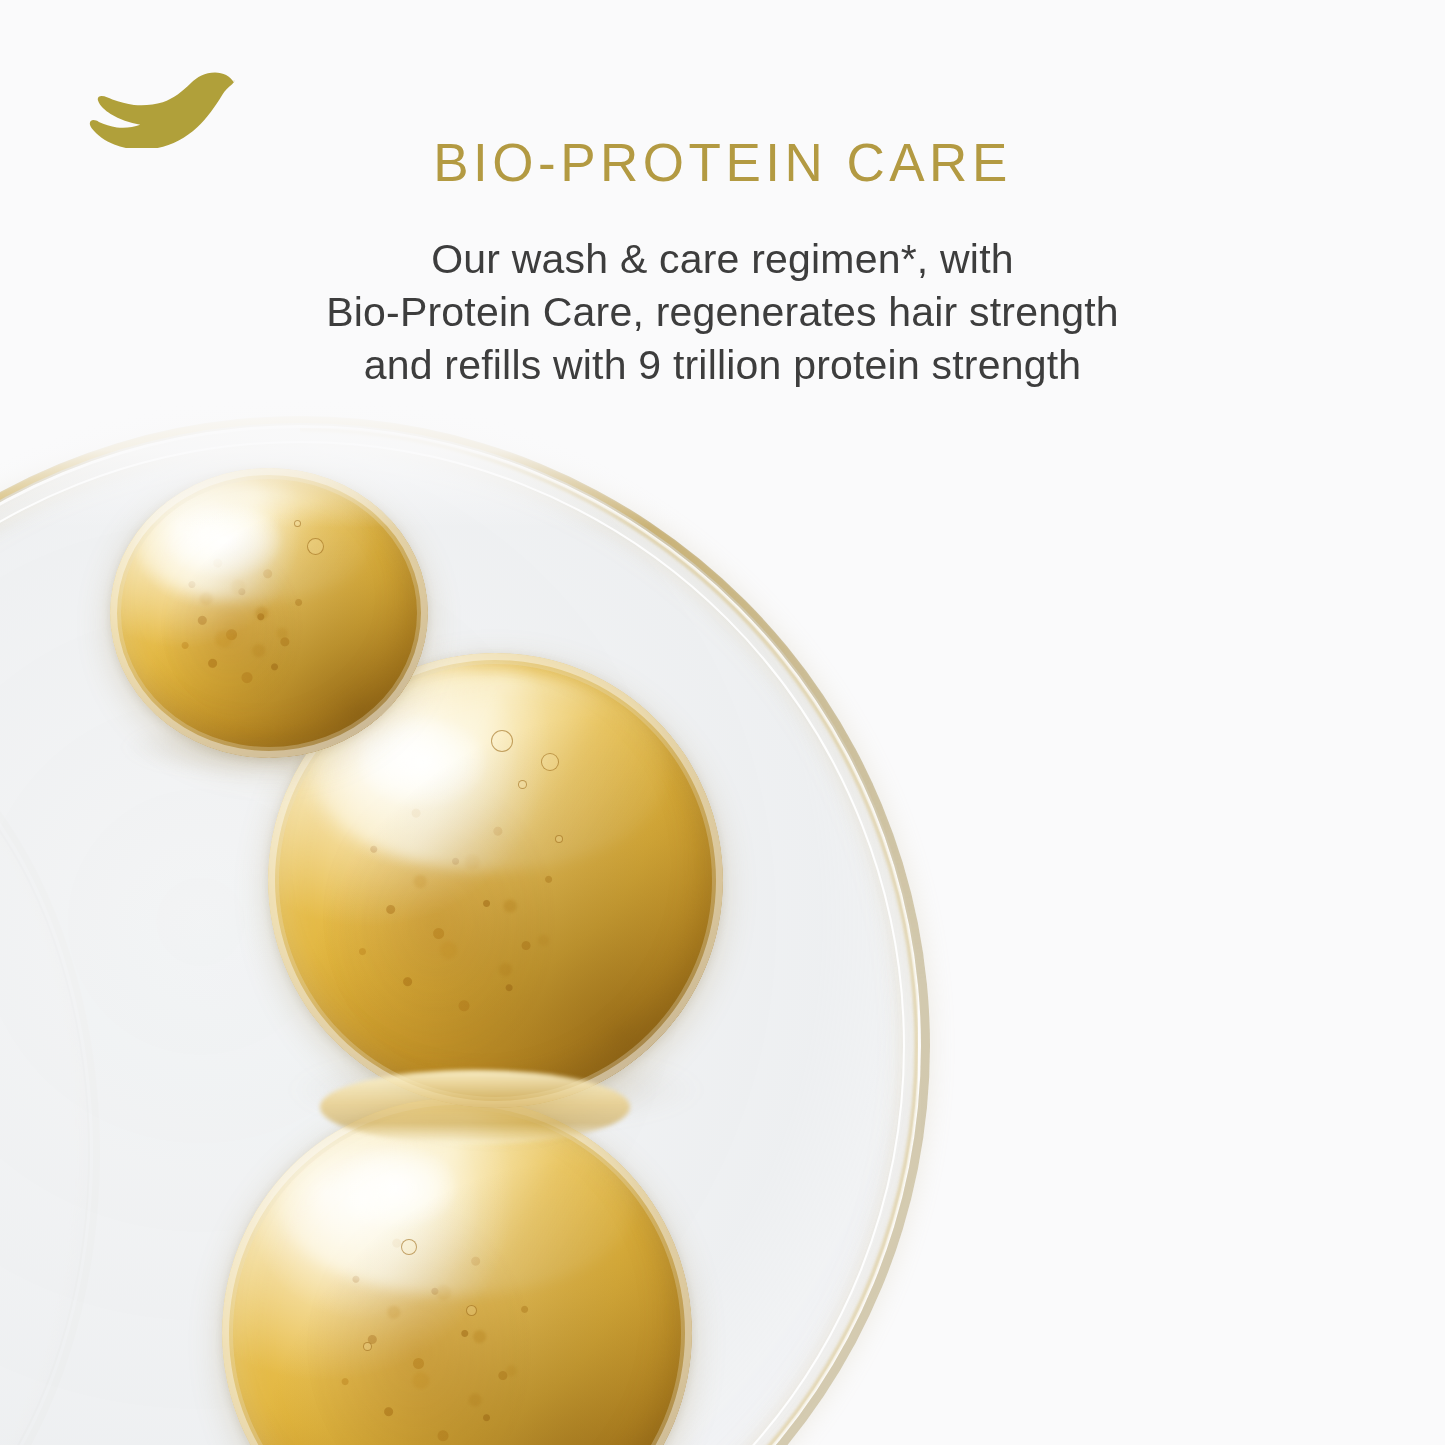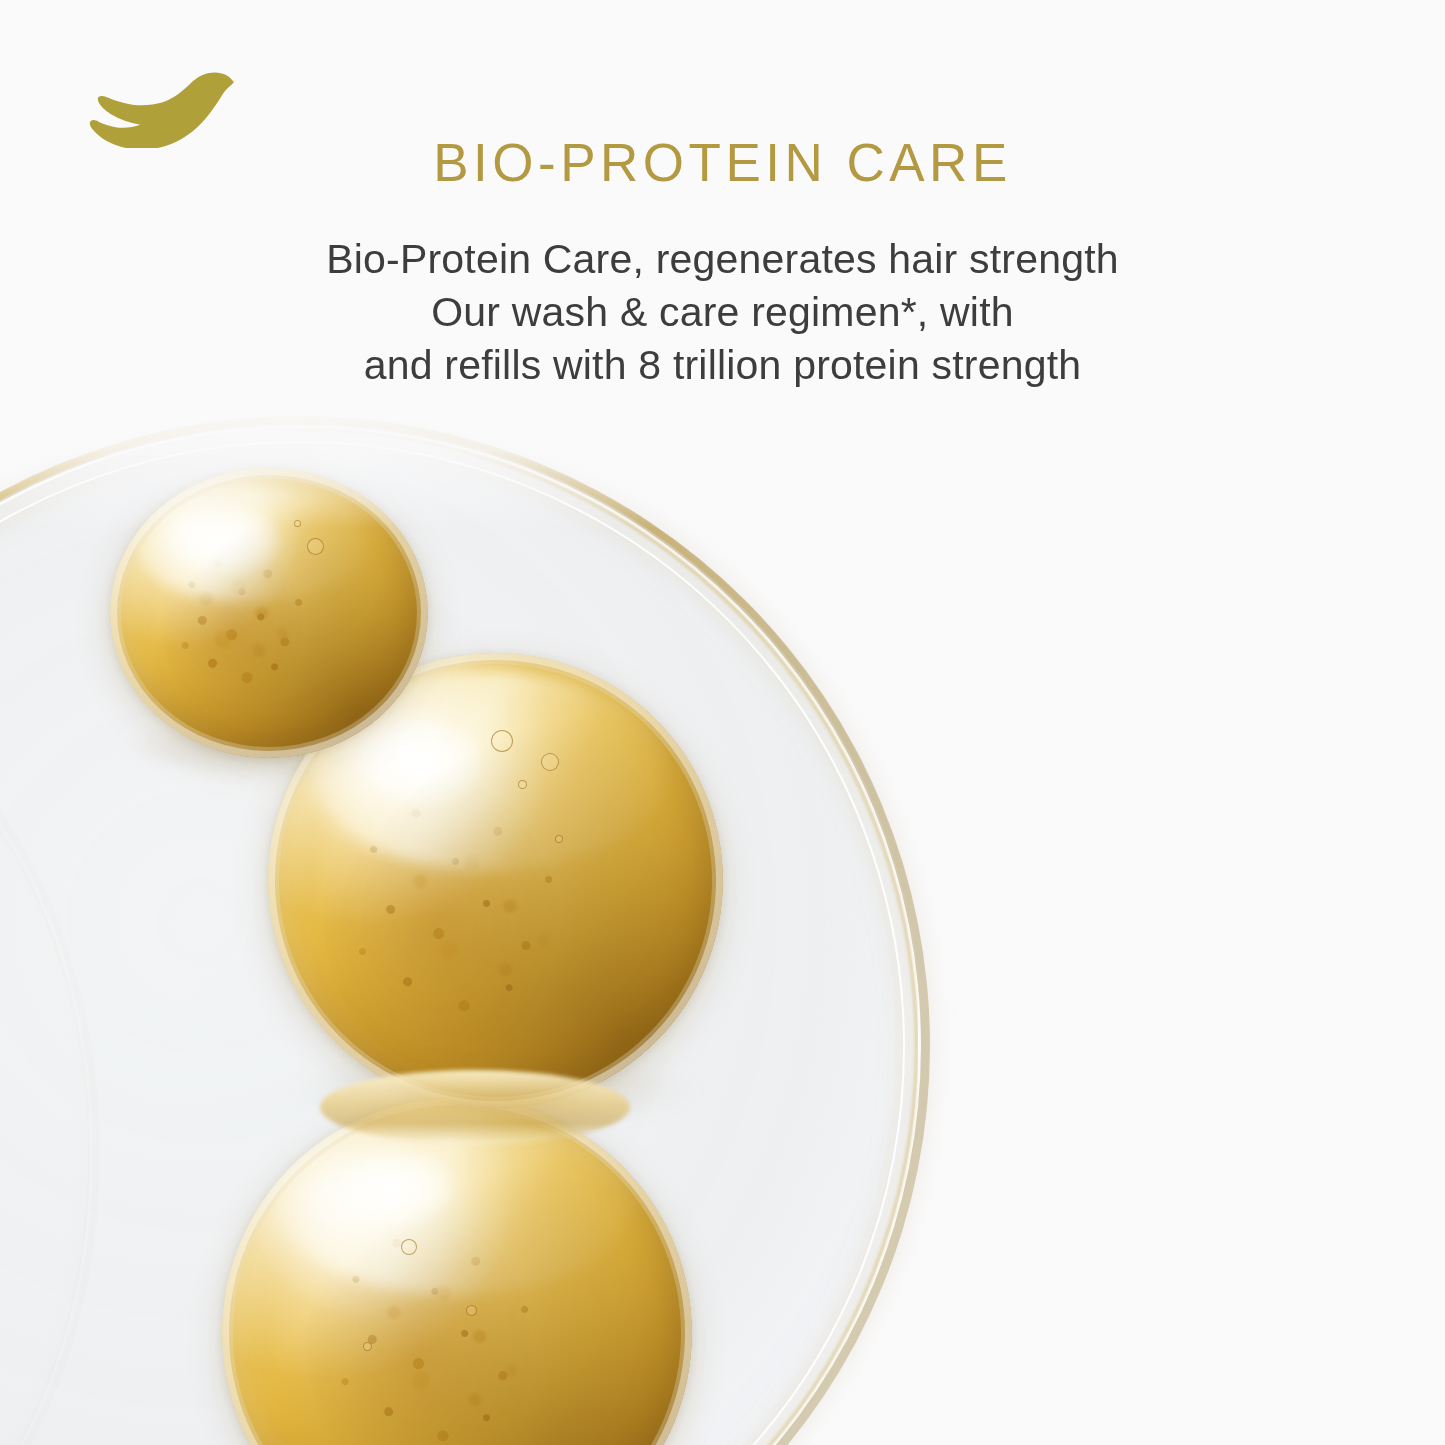--- a/index.html
+++ b/index.html
@@ -346,18 +346,18 @@
 
   <div class="logo">
     <svg viewBox="0 0 200 96" width="180" height="88">
       <path d="M191 24c-4-7-12-11-21-11-11 0-20 5-27 12-9 9-19 17-31 21-10 3-21 4-32 3-8-1-16-3-24-6-4-2-8-4-12-4-3 0-5 2-4 5 2 6 8 11 14 15 10 6 21 10 33 12-8 3-17 4-26 3-7-1-14-3-20-6-3-2-7-3-9-1-2 2-1 5 1 8 6 8 15 14 25 18 13 5 27 7 41 5 19-2 37-11 51-24 11-10 20-23 28-36 3-5 7-9 11-12 2-2 3-3 2-5z" fill="#b0a03a"></path>
     </svg>
   </div>
 
   <div class="title">BIO-PROTEIN CARE</div>
 
   <div class="body-copy">
+    <span class="ln">Our wash &amp; care regimen*, with</span>
     <span class="ln">Bio-Protein Care, regenerates hair strength</span>
-    <span class="ln">Our wash &amp; care regimen*, with</span>
-    <span class="ln">and refills with 8 trillion protein strength</span>
+    <span class="ln">and refills with 9 trillion protein strength</span>
   </div>
 
 </div>
 
 </body></html>

